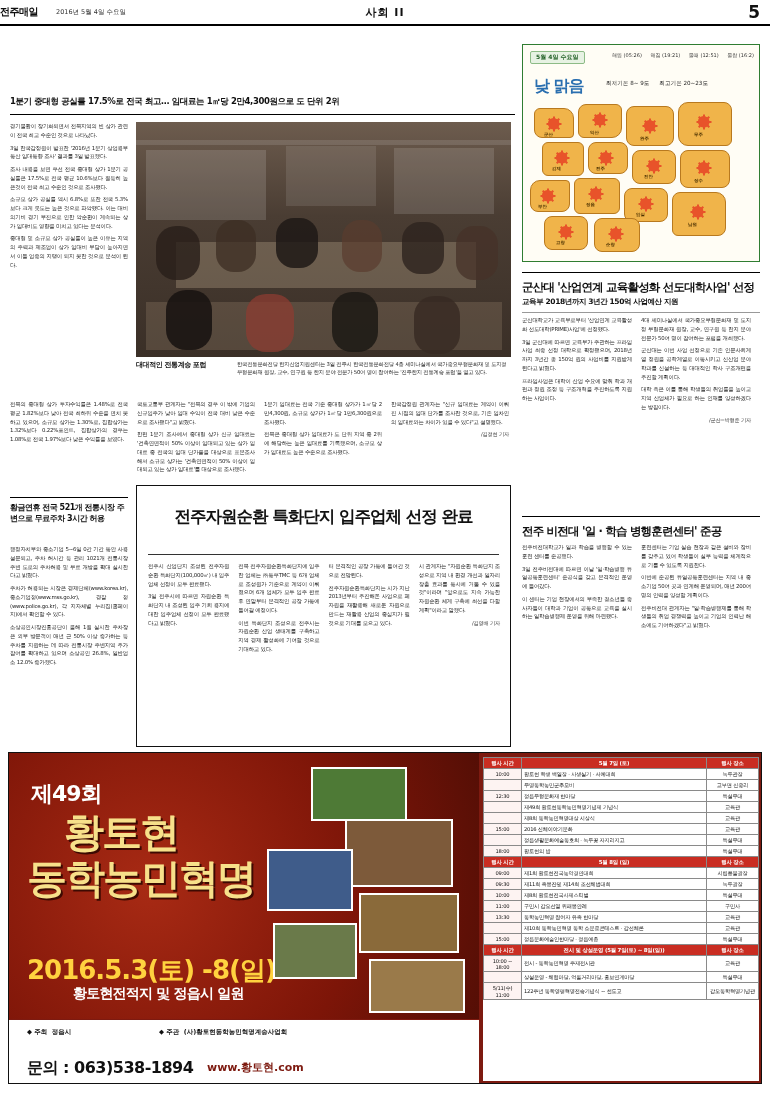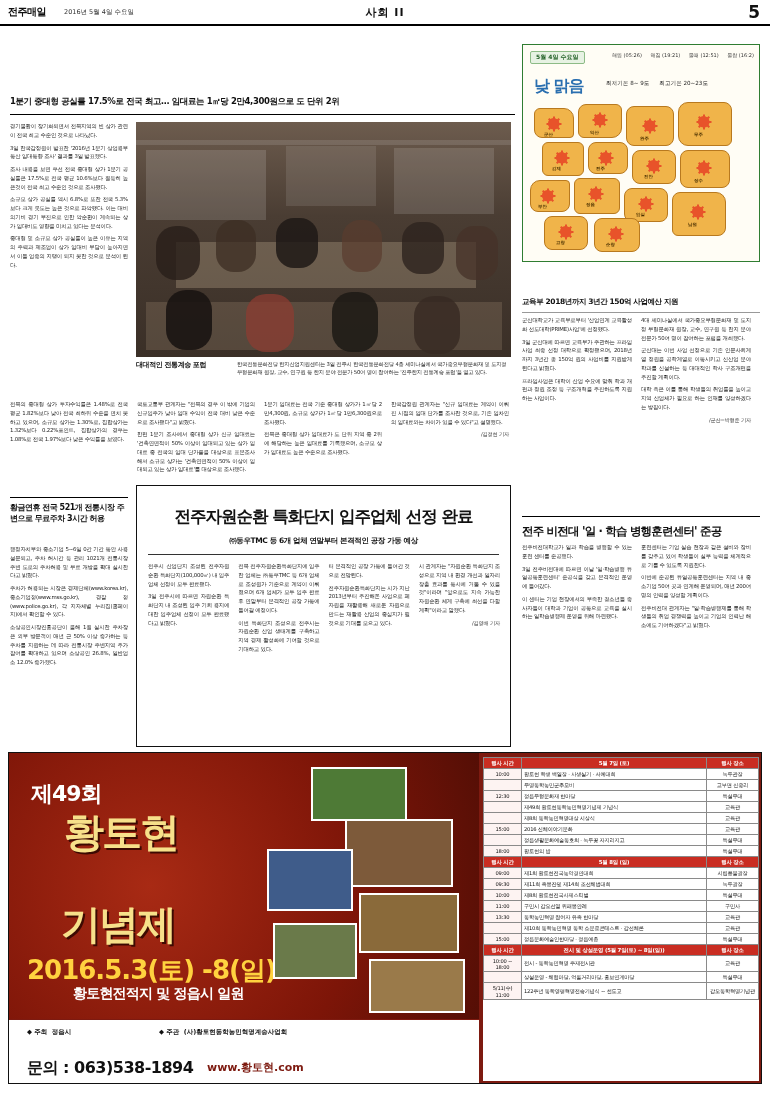--- a/index.html
+++ b/index.html
@@ -13,21 +13,21 @@
     overflow: hidden;
   }
   .page { position: relative; width: 770px; height: 1094px; }
 
   
   .masthead {
     position: absolute; left: 0; top: 0; width: 770px; height: 26px;
     border-bottom: 2px solid #000;
     display: flex; align-items: center;
   }
-  .mast-name { font-size: 10px; font-weight: bold; margin-left: 8px; letter-spacing: -0.5px; }
+  .mast-name { font-size: 10px; font-weight: bold; letter-spacing: -0.5px; }
   .mast-date { font-size: 6.5px; color: #333; margin-left: 18px; }
   .mast-section {
     position: absolute; left: 50%; transform: translateX(-50%);
     font-size: 11px; font-weight: bold; letter-spacing: 1px;
   }
   .mast-page {
     position: absolute; right: 10px; font-size: 17px; font-weight: bold;
   }
 
   
@@ -329,21 +329,20 @@
 
   <div class="box-head-left">황금연휴 전국 521개 전통시장 주변으로 무료주차 3시간 허용</div>
   <div class="left-sub">
     <p>행정자치부와 중소기업 5~6일 0간 기간 동안 사용 설문되고, 주차 허시간 등 관리 1021개 전통시장 주변 도로의 주차허용 및 무료 개방을 확대 실시한다고 밝혔다.</p>
     <p>주차가 허용되는 시장은 경제단체(www.korea.kr), 중소기업청(www.mss.go.kr), 경찰 청(www.police.go.kr), 각 지자체별 누리집(홈페이지)에서 확인할 수 있다.</p>
     <p>소상공인시장진흥공단이 올해 1월 실시한 주차장은 외부 방문객이 매년 근 50% 이상 증가하는 등 주차를 지원하는 데 따라 전통시장 주변지역 추가 참여를 확대하고 있으며 소상공인 26.8%, 일반업소 12.0% 증가했다.</p>
   </div>
 
   <div class="boxart"></div>
   <div class="boxart-title">전주자원순환 특화단지 입주업체 선정 완료</div>
-  <div class="boxart-sub">㈜동우TMC 등 6개 업체 연말부터 본격적인 공장 가동 예상</div>
   <div class="boxart-rule"></div>
   <div class="boxart-cols">
     <div class="col">
       <p>전주시 산업단지 조성된 전주자원순환 특화단지(100,000㎡) 내 입주업체 선정이 모두 완료됐다.</p>
       <p>3일 전주시에 따르면 자원순환 특화단지 내 조성된 입주 기회 용지에 대한 입주업체 선정이 모두 완료됐다고 밝혔다.</p>
     </div>
     <div class="col">
       <p>전북 전주자원순환특화단지에 입주한 업체는 ㈜동우TMC 등 6개 업체로 조성원가 기준으로 계약이 이뤄졌으며 6개 업체가 모두 입주 완료 후 연말부터 본격적인 공장 가동에 들어갈 예정이다.</p>
       <p>이번 특화단지 조성으로 전주시는 자원순환 산업 생태계를 구축하고 지역 경제 활성화에 기여할 것으로 기대하고 있다.</p>
     </div>
@@ -468,20 +467,21 @@
     <div class="rlabel" style="left:116px; top:74px;">진안</div>
     <div class="rlabel" style="left:166px; top:78px;">장수</div>
     <div class="rlabel" style="left:10px;  top:104px;">부안</div>
     <div class="rlabel" style="left:58px;  top:102px;">정읍</div>
     <div class="rlabel" style="left:108px; top:112px;">임실</div>
     <div class="rlabel" style="left:160px; top:122px;">남원</div>
     <div class="rlabel" style="left:28px;  top:140px;">고창</div>
     <div class="rlabel" style="left:78px;  top:142px;">순창</div>
   </div>
 
+  <div class="rhead1">군산대 '산업연계 교육활성화 선도대학사업' 선정</div>
   <div class="rsub1">교육부 2018년까지 3년간 150억 사업예산 지원</div>
   <div class="rbody1">
     <div class="col">
       <p>군산대학교가 교육부로부터 '산업연계 교육활성화 선도대학(PRIME)사업'에 선정됐다.</p>
       <p>3일 군산대에 따르면 교육부가 주관하는 프라임 사업 최종 선정 대학으로 확정됐으며, 2018년까지 3년간 총 150억 원의 사업비를 지원받게 된다고 밝혔다.</p>
       <p>프라임사업은 대학이 산업 수요에 맞춰 학과 개편과 정원 조정 등 구조개혁을 추진하도록 지원하는 사업이다.</p>
     </div>
     <div class="col">
       <p>4대 세미나실에서 국가중요무형문화재 및 도지정 무형문화재 원장, 교수, 연구원 등 한지 분야 전문가 50여 명이 참여하는 포럼을 개최했다.</p>
       <p>군산대는 이번 사업 선정으로 기존 인문사회계열 정원을 공학계열로 이동시키고 신산업 분야 학과를 신설하는 등 대대적인 학사 구조개편을 추진할 계획이다.</p>
@@ -501,21 +501,21 @@
       <p>훈련센터는 기업 실습 현장과 같은 설비와 장비를 갖추고 있어 학생들이 실무 능력을 체계적으로 기를 수 있도록 지원한다.</p>
       <p>이번에 준공된 듀얼공동훈련센터는 지역 내 중소기업 50여 곳과 연계해 운영되며, 매년 200여 명의 인력을 양성할 계획이다.</p>
       <p>전주비전대 관계자는 "일·학습병행제를 통해 학생들의 취업 경쟁력을 높이고 기업의 인력난 해소에도 기여하겠다"고 밝혔다.</p>
     </div>
   </div>
 
   <div class="ad">
     <div class="ad-left">
       <div class="ad-num">제49회</div>
       <div class="ad-title1">황토현</div>
-      <div class="ad-title3">기념제</div>
+      <div class="ad-title2">동학농민혁명</div>
       <div class="ad-date">2016.5.3(토) -8(일)</div>
       <div class="ad-place">황토현전적지 및 정읍시 일원</div>
 
       <div class="ad-photos">
         <div class="ad-ph" style="left:52px;  top:4px;   width:96px;  height:54px;  background:#4e7a36;"></div>
         <div class="ad-ph" style="left:86px;  top:56px;  width:108px; height:68px;  background:#7d5a3a;"></div>
         <div class="ad-ph" style="left:8px;   top:86px;  width:86px;  height:62px;  background:#3f5c8a;"></div>
         <div class="ad-ph" style="left:100px; top:130px; width:100px; height:60px;  background:#8a6a3a;"></div>
         <div class="ad-ph" style="left:14px;  top:160px; width:84px;  height:56px;  background:#6a7a4a;"></div>
         <div class="ad-ph" style="left:110px; top:196px; width:96px;  height:54px;  background:#9a7a4a;"></div>

